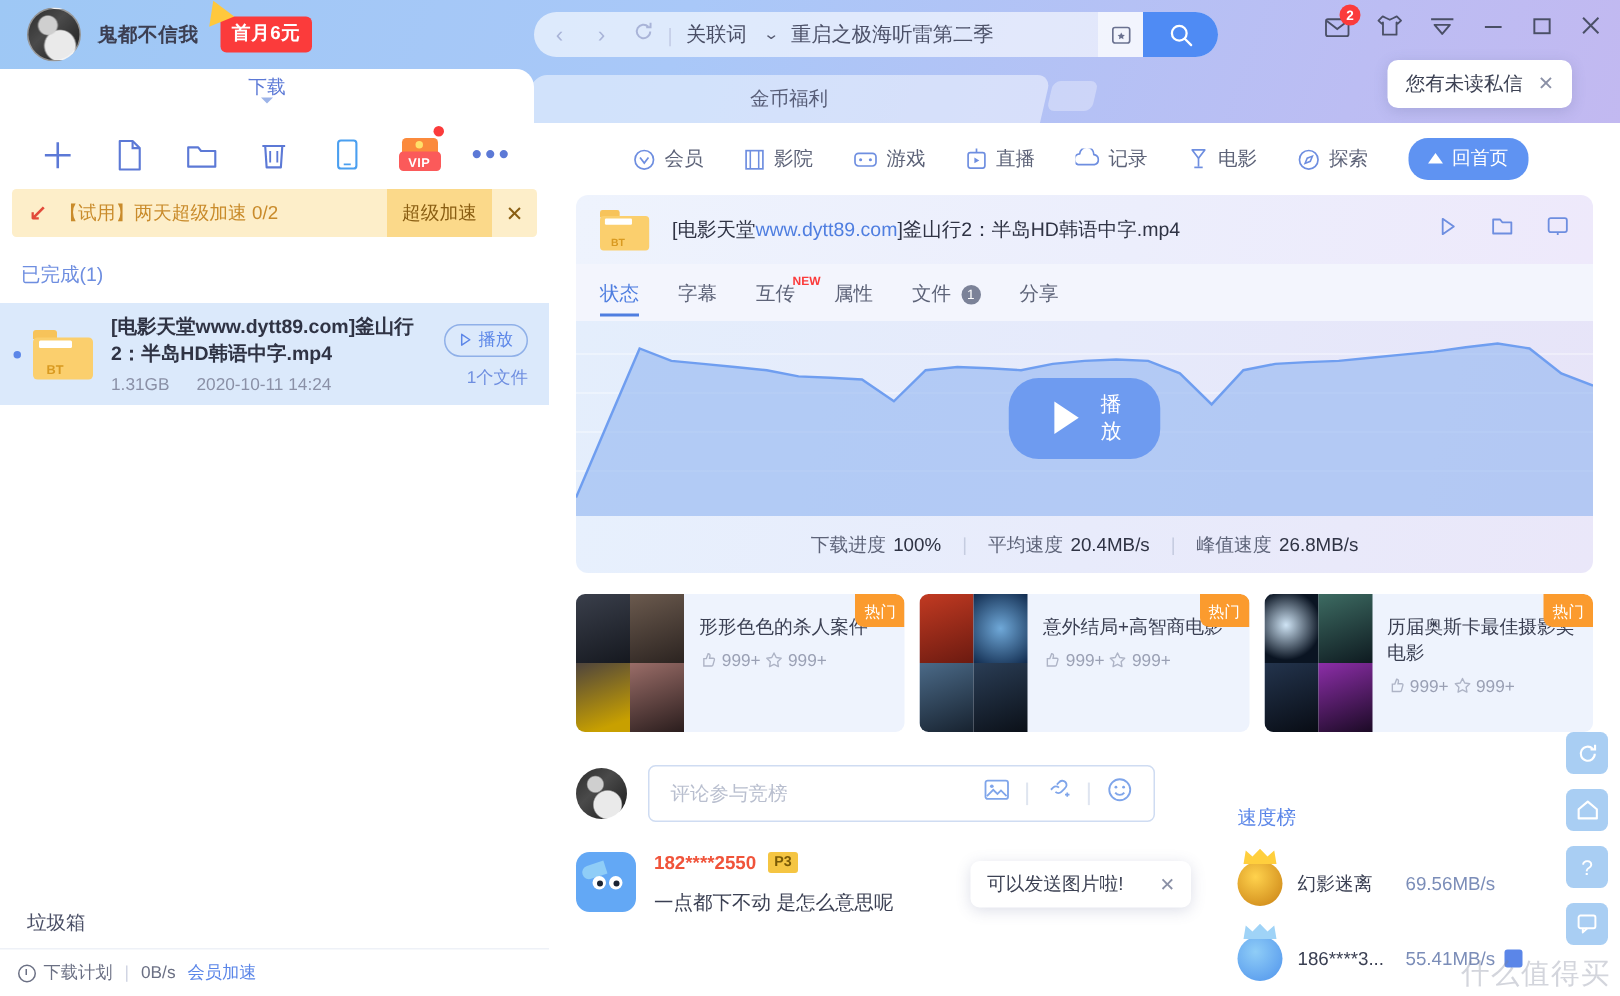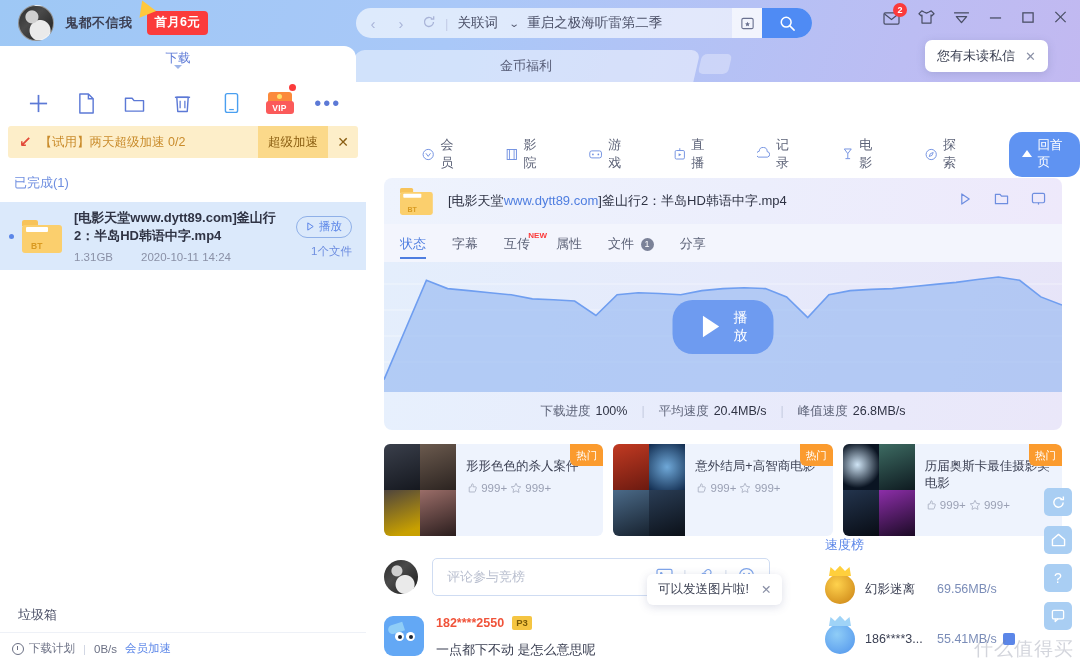--- a/index.html
+++ b/index.html
@@ -188,21 +188,21 @@
     width: 40px; height: 33px; margin-left: 22px; position: relative; flex: 0 0 auto;
   }
   .folder-ic .tab { position: absolute; top: 0; left: 0; width: 16px; height: 6px; background: #f7c35a; border-radius: 2px 2px 0 0;}
   .folder-ic .body { position: absolute; top: 5px; left: 0; width: 40px; height: 28px; background: #fbcf6d; border-radius: 3px;}
   .folder-ic .strip { position: absolute; top: 7px; left: 4px; width: 22px; height: 5px; background: #fff; border-radius: 1px;}
   .folder-ic .bt { position: absolute; bottom: 2px; left: 9px; font-size: 8.5px; color: #d99a20; font-weight: 700;}
   .dl-meta { flex: 1; margin-left: 12px; }
   .dl-name { font-size: 13px; color: #2f3344; line-height: 18px; font-weight: 600; max-width: 215px;}
   .dl-sub {
     margin-top: 6px; font-size: 11.5px; color: #8a90a6;
-    display: flex; align-items: center; gap: 28px;
+    display: flex; align-items: center; gap: 18px;
   }
   .play-pill {
     position: absolute; right: 14px; top: 14px;
     border: 1px solid #8fb0e8; border-radius: 11px;
     padding: 2px 9px 3px; font-size: 11.5px; color: #5b86e8;
     display: flex; align-items: center; gap: 4px; cursor: pointer;
     background: #dbe9fb;
   }
   .files-cnt { position: absolute; right: 14px; bottom: 11px; font-size: 11.5px; color: #6e8ee0;}
 
@@ -225,21 +225,21 @@
   }
   .statusbar .sep { margin: 0 8px; color: #cfd4e2; }
   .statusbar .link { color: #5b86e8; cursor: pointer; margin-left: 8px; }
 
   
   .main-panel {
     position: absolute; left: 366px; top: 82px; width: 714px; height: 582px;
     background: #fff;
   }
   .topnav {
-    height: 48px; display: flex; align-items: center; padding-left: 56px; gap: 17px; margin-top: 48px;
+    height: 48px; display: flex; align-items: center; padding-left: 56px; gap: 0;
   }
   .nv {
     display: flex; align-items: center; gap: 6px; font-size: 13px; color: #5d6378;
     margin-right: 27px; cursor: pointer;
   }
   .nv svg { display: block; }
   .home-pill {
     background: #5f93f2; color: #fff; border-radius: 13px;
     padding: 5px 13px 6px; font-size: 12.5px; display: flex; align-items: center; gap: 6px;
     cursor: pointer;
@@ -328,21 +328,21 @@
     display: flex; align-items: center; padding: 0 14px; max-width: 338px;
   }
   .cmt-input .ph { font-size: 13px; color: #b9bfcf; flex: 1; }
   .cmt-input .ic { color: #7fa5ea; margin-left: 10px; cursor: pointer; }
   .cmt-input .vs { color: #dfe5f0; margin-left: 10px; }
   .tip-img {
     position: absolute; left: 647px; top: 574px;
     background: #fff; border-radius: 6px; padding: 7px 11px;
     box-shadow: 0 2px 10px rgba(80,90,140,.2);
     font-size: 12.5px; color: #3d4254;
-    display: flex; align-items: center; gap: 12px;
+    display: flex; align-items: center; gap: 24px;
   }
   .tip-img .x { color: #8a90a6; cursor: pointer; }
 
   .cmt-item { margin: 20px 18px 0; display: flex; }
   .bird {
     width: 40px; height: 40px; border-radius: 9px; flex: 0 0 auto; position: relative;
     background: #63a8f5;
   }
   .bird .beak { position: absolute; left: 4px; top: 8px; width: 16px; height: 9px; background: #8fcdf7; border-radius: 8px 0 0 8px; transform: rotate(-18deg);}
   .bird .eye1 { position: absolute; left: 11px; top: 16px; width: 9px; height: 9px; background: #fff; border-radius: 50%;}

